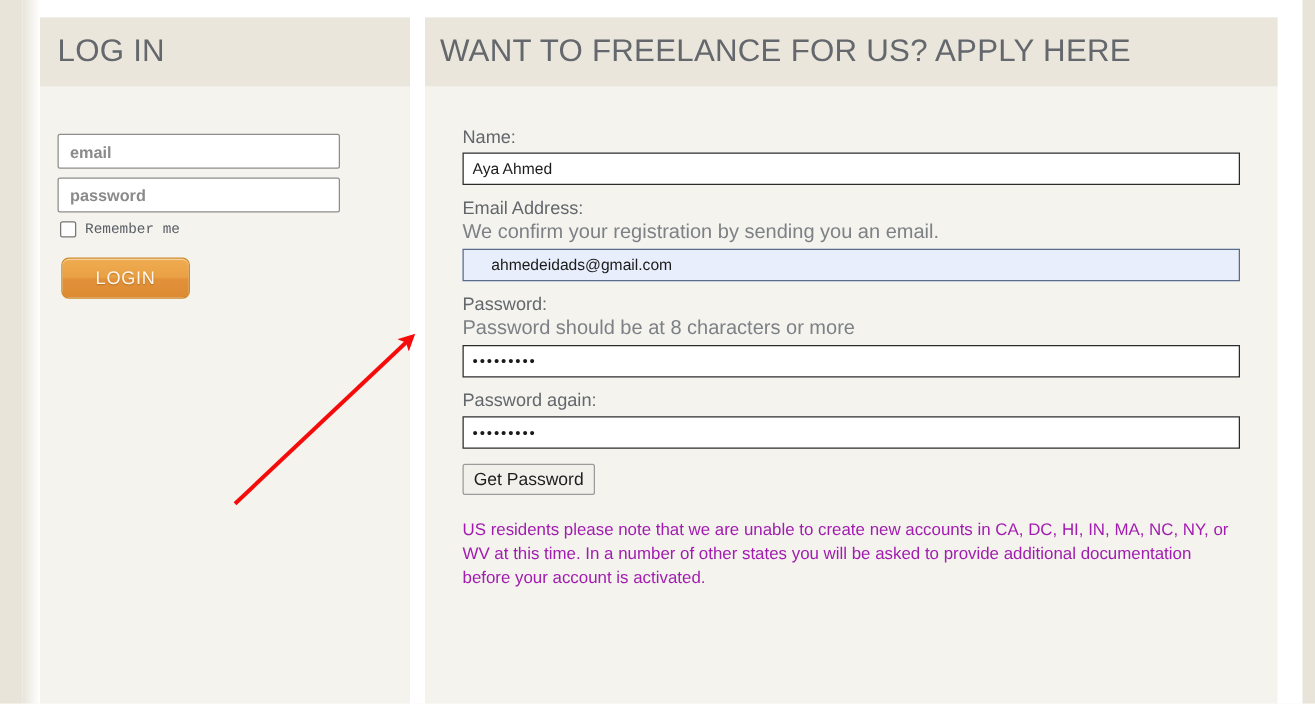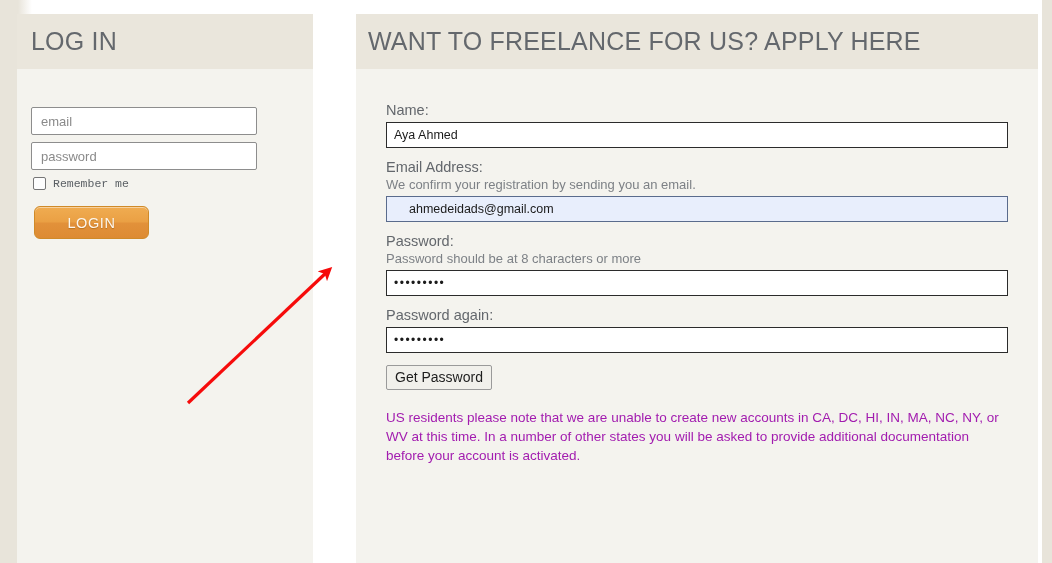--- a/index.html
+++ b/index.html
@@ -47,21 +47,21 @@
   .panel-title {
     color: #64686d;
     font-size: 25px;
     font-weight: normal;
     letter-spacing: 0.2px;
     white-space: nowrap;
   }
 
   
   #login-panel {
-    left: 17px;
+    left: 32px;
     width: 296px;
     height: 549px;
   }
   #login-panel .panel-title { padding-left: 14px; }
 
   .login-body {
     padding: 38px 0 0 14px;
   }
   .login-input {
     display: block;
@@ -70,20 +70,21 @@
     height: 28px;
     margin-bottom: 7px;
     padding: 0 9px;
     border: 1px solid #8d8d8d;
     border-radius: 2px;
     background: #ffffff;
     font-family: "Liberation Sans", sans-serif;
     font-size: 13px;
     color: #333;
     outline: none;
+    font-weight: bold;
   }
   .login-input::placeholder { color: #8a8a8a; opacity: 1; }
 
   .remember-row {
     display: flex;
     align-items: center;
     margin-top: 5px;
     margin-left: 2px;
     font-family: Liberation Mono, monospace;
   }
@@ -106,53 +107,53 @@
     margin-top: 5px;
     margin-left: 2px;
     font-size: 13px;
     color: #e9a63f;
     text-decoration: none;
   }
   .login-button {
     display: block;
     margin-top: 16px;
     margin-left: 3px;
-    width: 115px;
+    width: 103px;
     height: 33px;
     border: 1px solid #d08a28;
     border-radius: 6px;
     background: linear-gradient(to bottom, #f0ac51 0%, #eaa044 48%, #e2913a 52%, #dd8b33 100%);
     color: #fdf6ec;
     font-family: "Liberation Sans", sans-serif;
     font-size: 14.5px;
     letter-spacing: 0.6px;
     text-shadow: 0 1px 1px rgba(150,90,10,0.55);
     box-shadow: inset 0 1px 0 rgba(255,255,255,0.45);
     cursor: pointer;
   }
 
   
   #signup-panel {
-    left: 356px;
+    left: 340px;
     width: 682px;
     height: 549px;
   }
   #signup-panel .panel-title { padding-left: 12px; }
 
   .signup-body {
     padding: 33px 30px 0 30px;
   }
   .field-label {
     color: #63676c;
     font-size: 14.5px;
     margin-bottom: 4px;
   }
   .field-hint {
     color: #7d8186;
-    font-size: 13px;
+    font-size: 16px;
     margin-bottom: 4px;
     margin-top: -2px;
   }
   .text-field {
     box-sizing: border-box;
     display: block;
     width: 100%;
     height: 26px;
     padding: 0 7px;
     margin-bottom: 11px;

